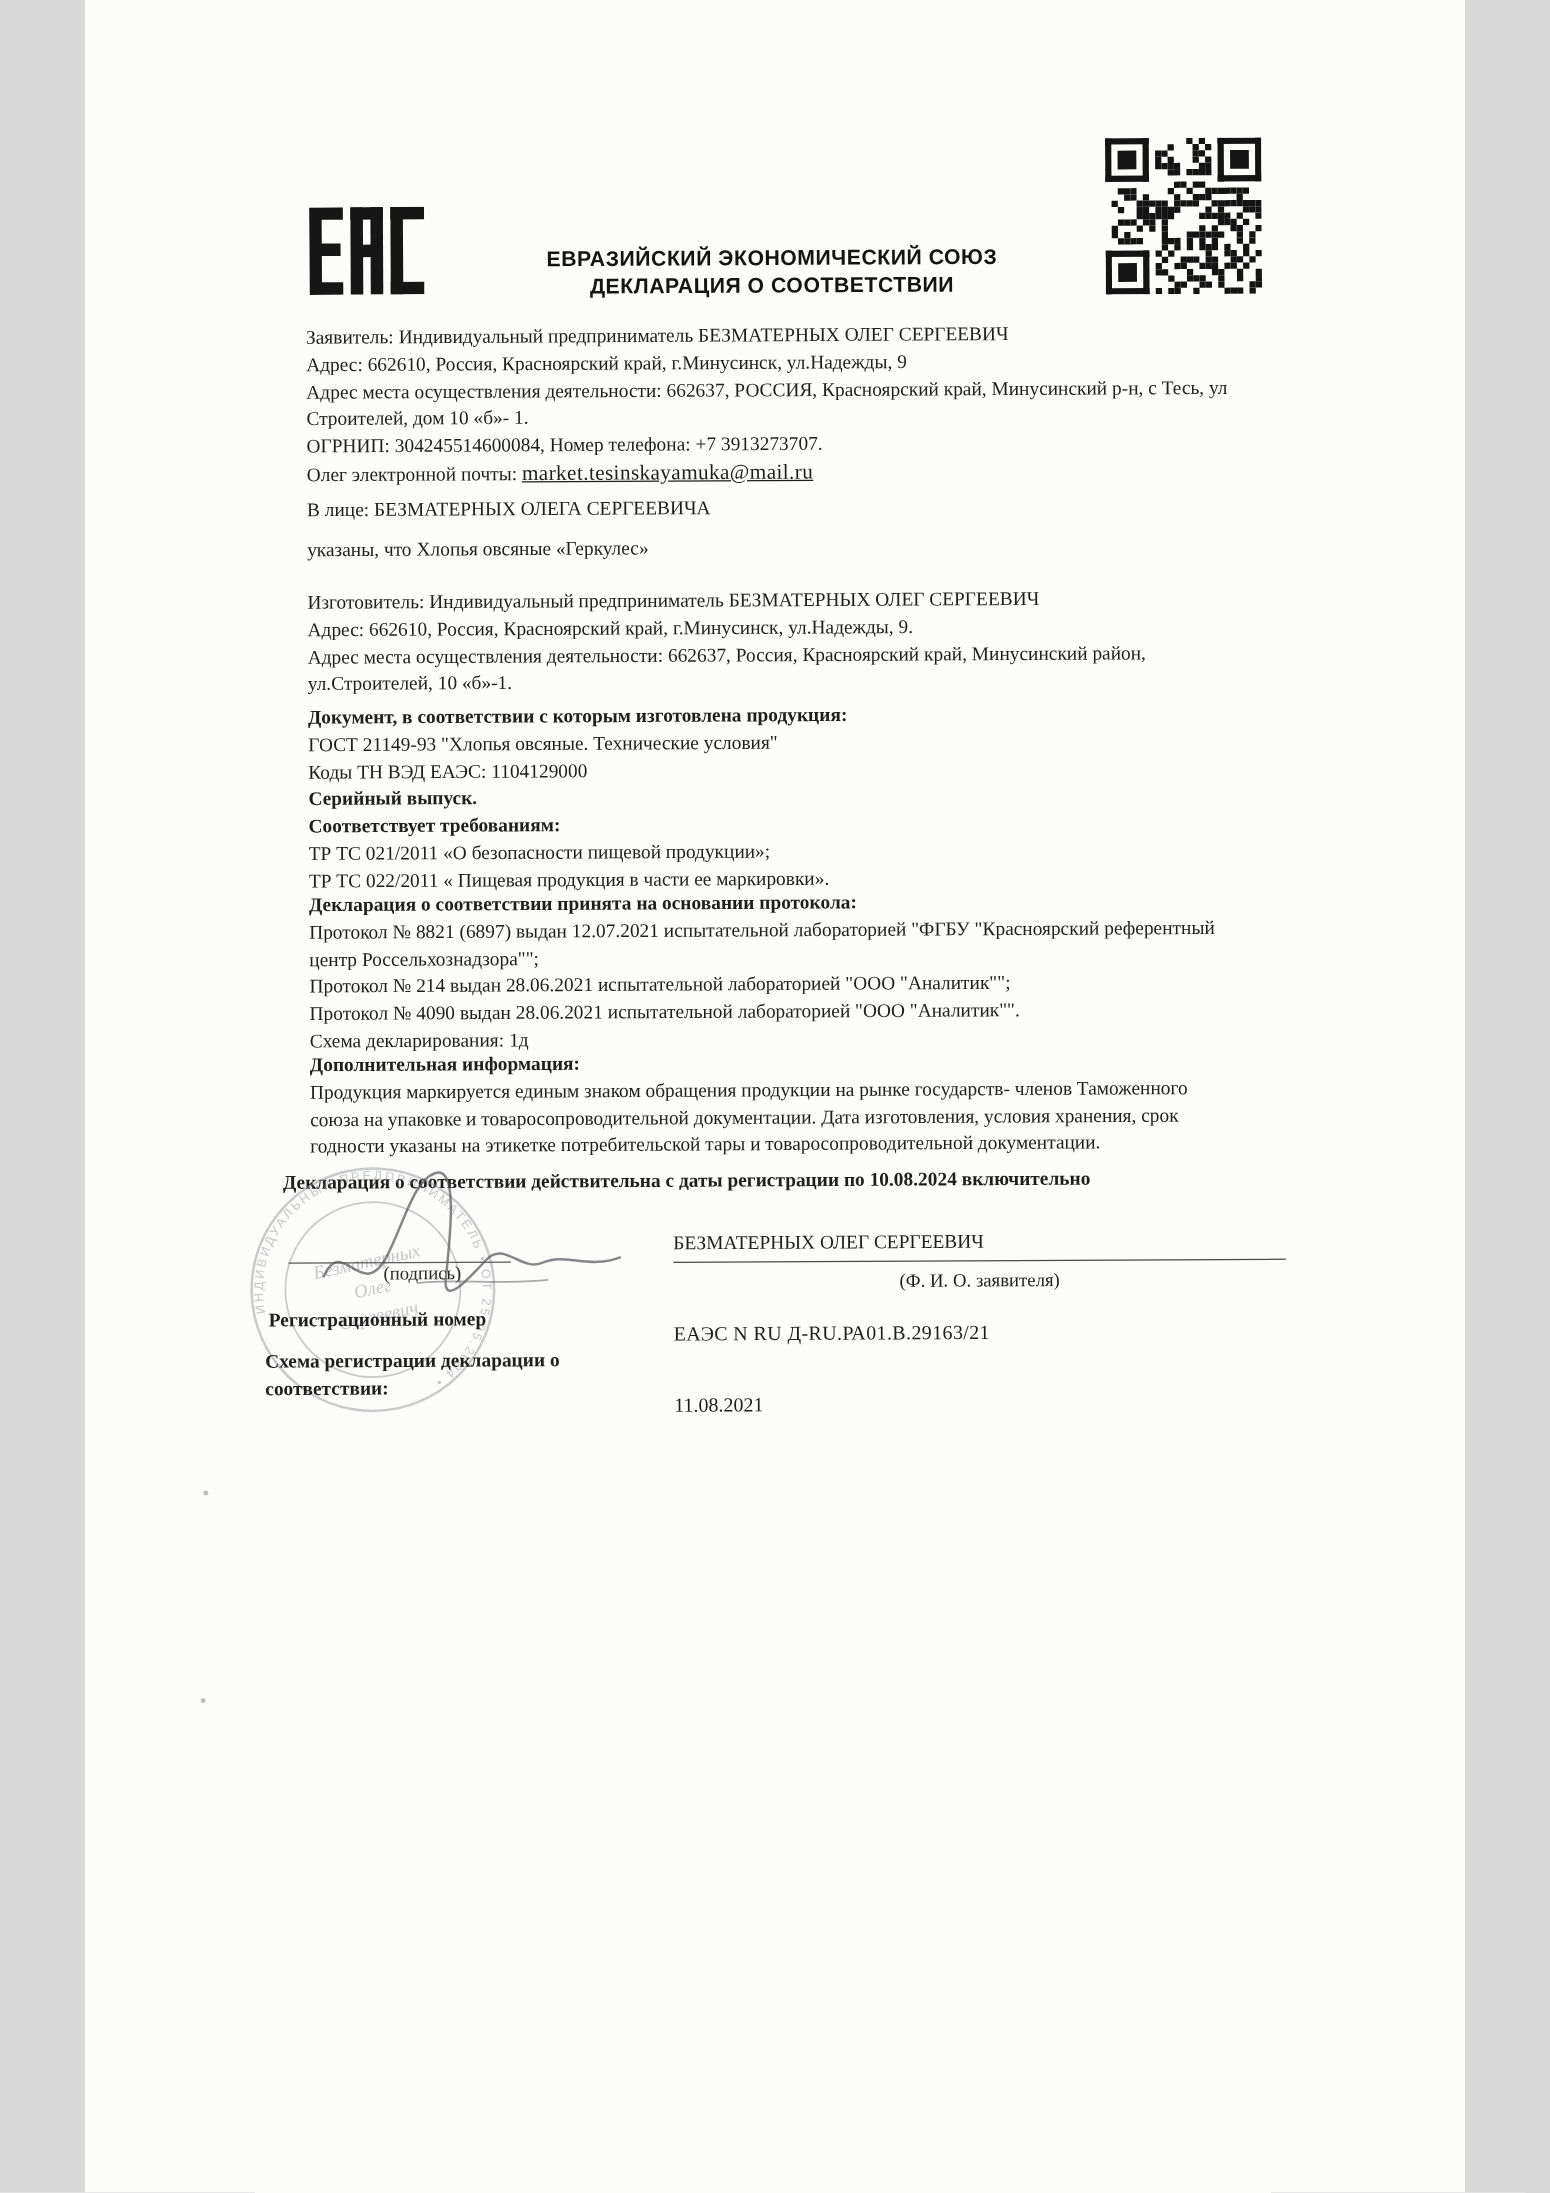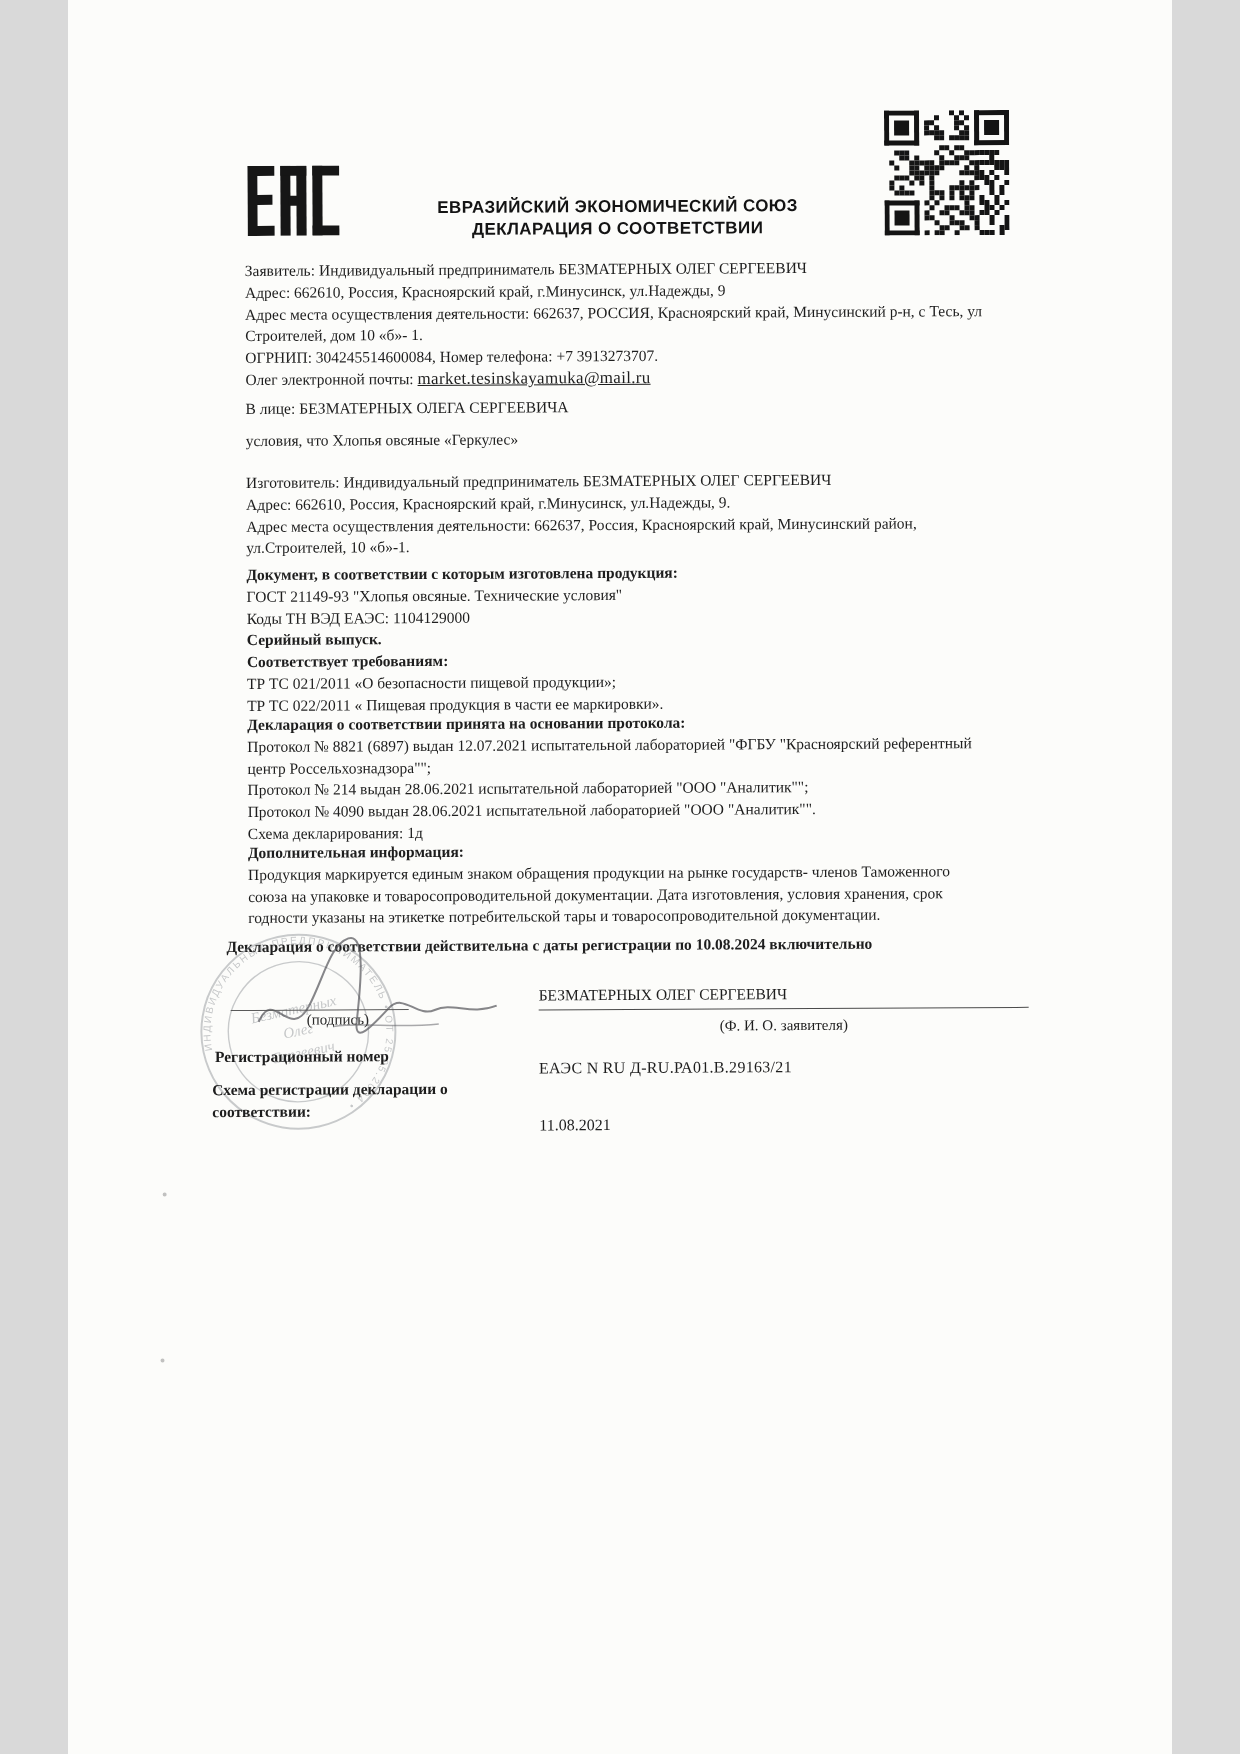--- a/index.html
+++ b/index.html
@@ -286,21 +286,21 @@
       <div class="ln">Строителей, дом 10 «б»- 1.</div>
       <div class="ln">ОГРНИП: 304245514600084, Номер телефона: +7 3913273707.</div>
       <div class="ln"><span>Олег электронной почты:</span> <span class="email">market.tesinskayamuka@mail.ru</span></div>
     </div>
 
     <div class="block" style="left:180px;top:396px;">
       <div class="ln"><b>В лице:</b><span>БЕЗМАТЕРНЫХ ОЛЕГА СЕРГЕЕВИЧА</span></div>
     </div>
 
     <div class="block" style="left:180px;top:428px;">
-      <div class="ln"><b>условия, что</b><span>Хлопья овсяные «Геркулес»</span></div>
+      <div class="ln"><b>указаны, что</b><span>Хлопья овсяные «Геркулес»</span></div>
     </div>
 
     <div class="block" style="left:180px;top:470px;">
       <div class="ln"><b>Изготовитель:</b><span>Индивидуальный предприниматель БЕЗМАТЕРНЫХ ОЛЕГ СЕРГЕЕВИЧ</span></div>
       <div class="ln">Адрес: 662610, Россия, Красноярский край, г.Минусинск, ул.Надежды, 9.</div>
       <div class="ln">Адрес места осуществления деятельности: 662637, Россия, Красноярский край, Минусинский район,</div>
       <div class="ln">ул.Строителей, 10 «б»-1.</div>
     </div>
 
     <div class="block" style="left:180px;top:562px;">

